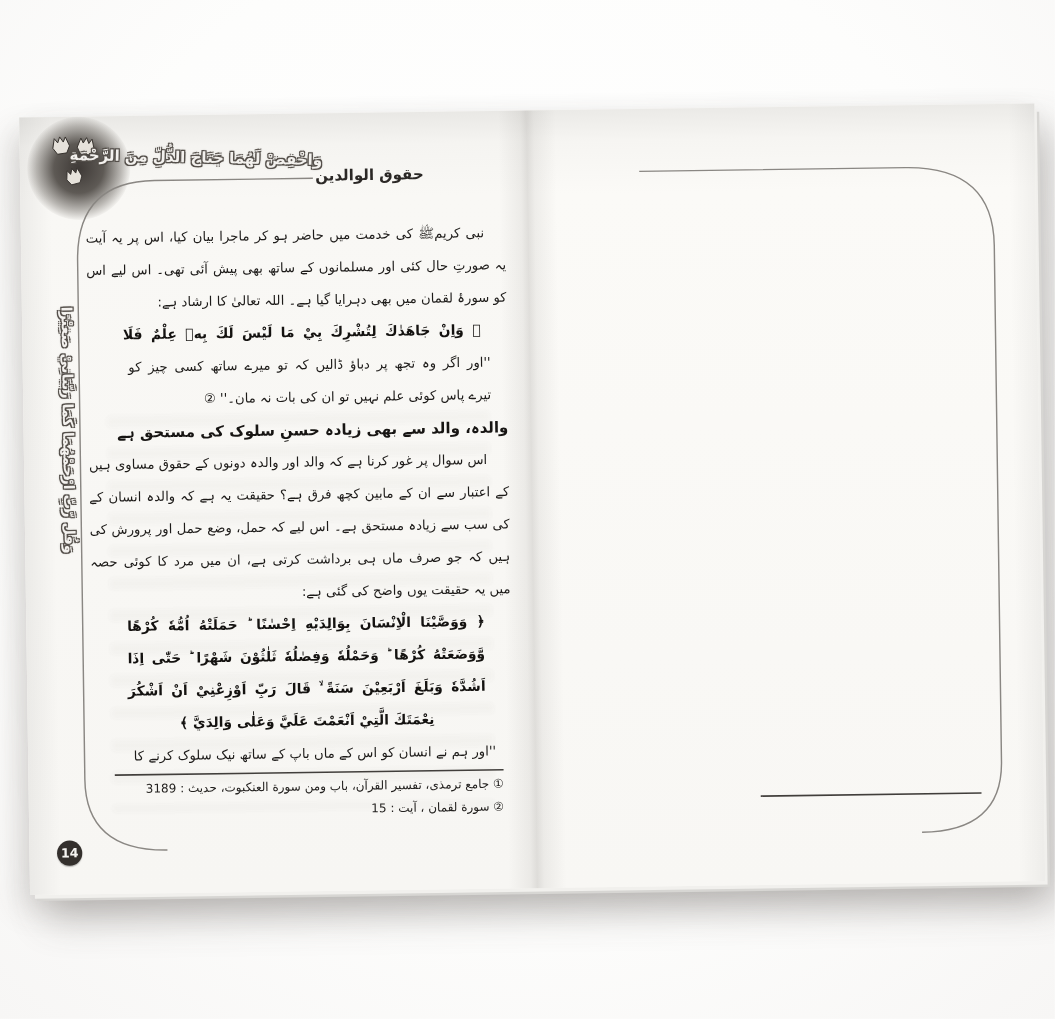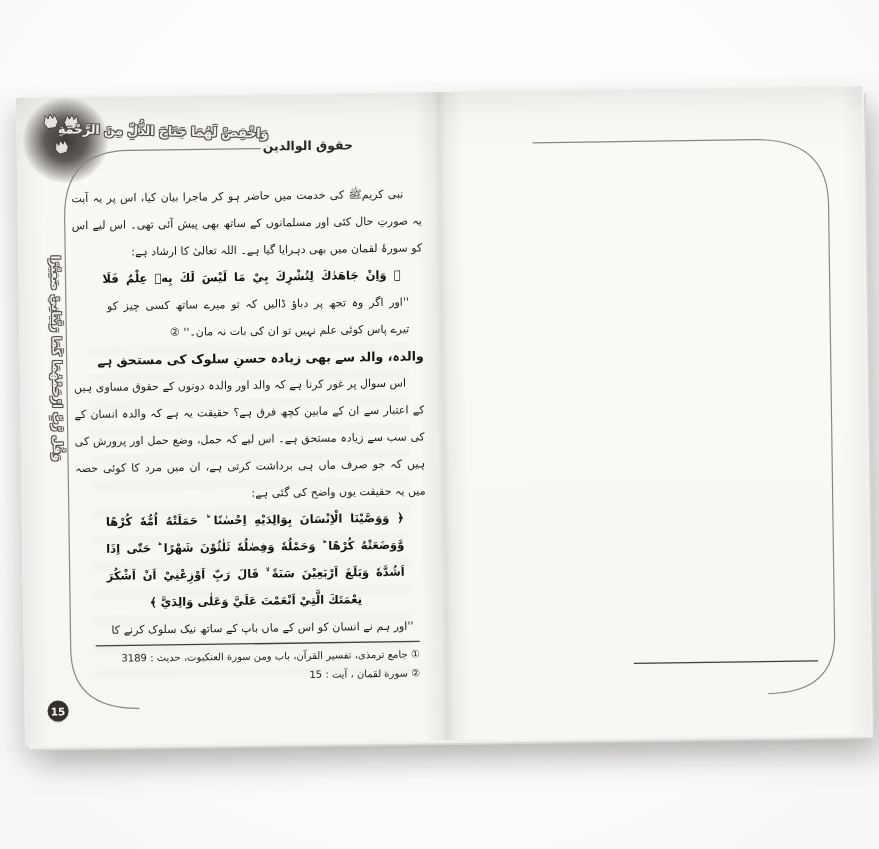--- a/index.html
+++ b/index.html
@@ -131,21 +131,21 @@
         <div class="line verse">﴿ وَوَصَّيْنَا الْاِنْسَانَ بِوَالِدَيْهِ اِحْسٰنًا ؕ حَمَلَتْهُ اُمُّهٗ كُرْهًا</div>
         <div class="line verse">وَّوَضَعَتْهُ كُرْهًا ؕ وَحَمْلُهٗ وَفِصٰلُهٗ ثَلٰثُوْنَ شَهْرًا ؕ حَتّٰی اِذَا بَلَغَ</div>
         <div class="line verse">اَشُدَّهٗ وَبَلَغَ اَرْبَعِيْنَ سَنَةً ۙ قَالَ رَبِّ اَوْزِعْنِيْ اَنْ اَشْكُرَ</div>
         <div class="line verse verse-center">نِعْمَتَكَ الَّتِيْ اَنْعَمْتَ عَلَيَّ وَعَلٰی وَالِدَيَّ ﴾</div>
         <div class="line trans">''اور ہم نے انسان کو اس کے ماں باپ کے ساتھ نیک سلوک کرنے کا حکم</div>
       </div>
     <div class="footnotes f-left">
         <div class="fn">① جامع ترمذی، تفسیر القرآن، باب ومن سورة العنکبوت، حدیث : 3189</div>
         <div class="fn">② سورة لقمان ، آیت : 15</div>
       </div>
-    <div class="pagenum n-left">15</div>
+    <div class="pagenum n-left">14</div>
   </div>
 
   <div class="page page-right">
 
     <div class="content c-right">
         <div class="line short">سے محفوظ ہوتی ہے۔ ①</div>
         <div class="line indent">انسان پر والدین کی اطاعت اور عزت ہر حال میں لازم ہے۔ شرط یہ ہے کہ ان کی</div>
         <div class="line ">اطاعت اللہ کے حکم کے خلاف نہ ہو۔ اس بارے میں بھی اللہ کا حکم یہ ہے کہ مشرک والدین</div>
       </div>
 

